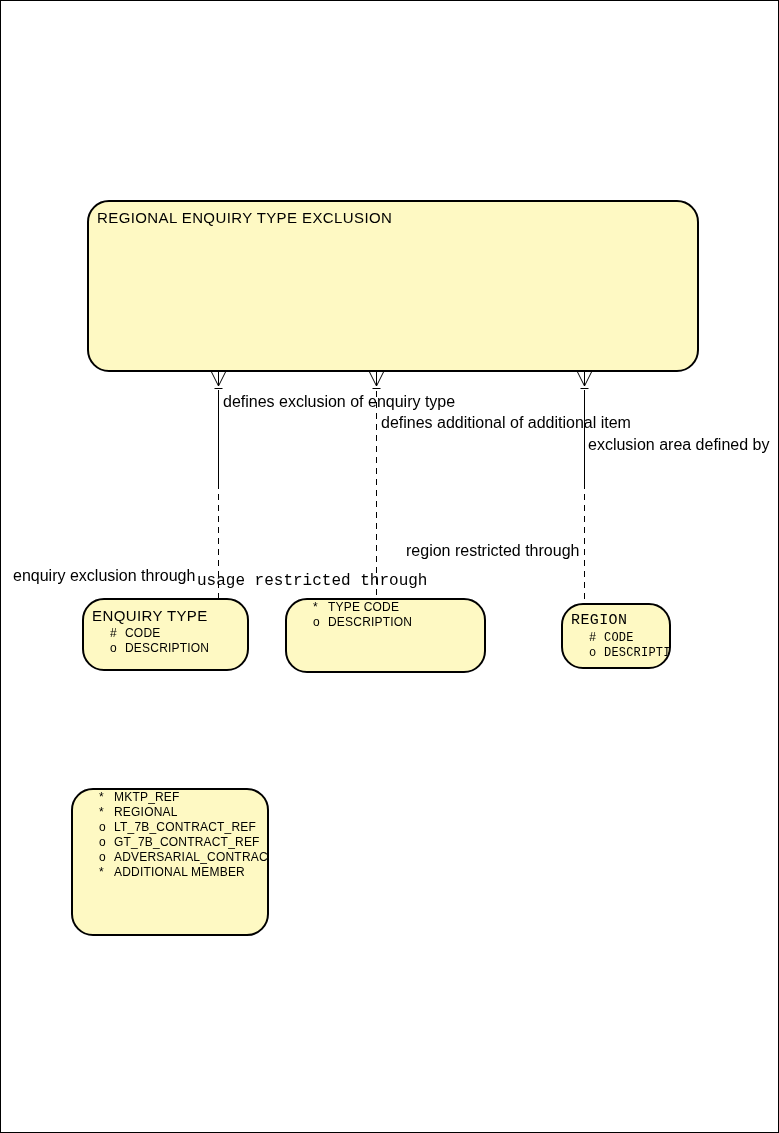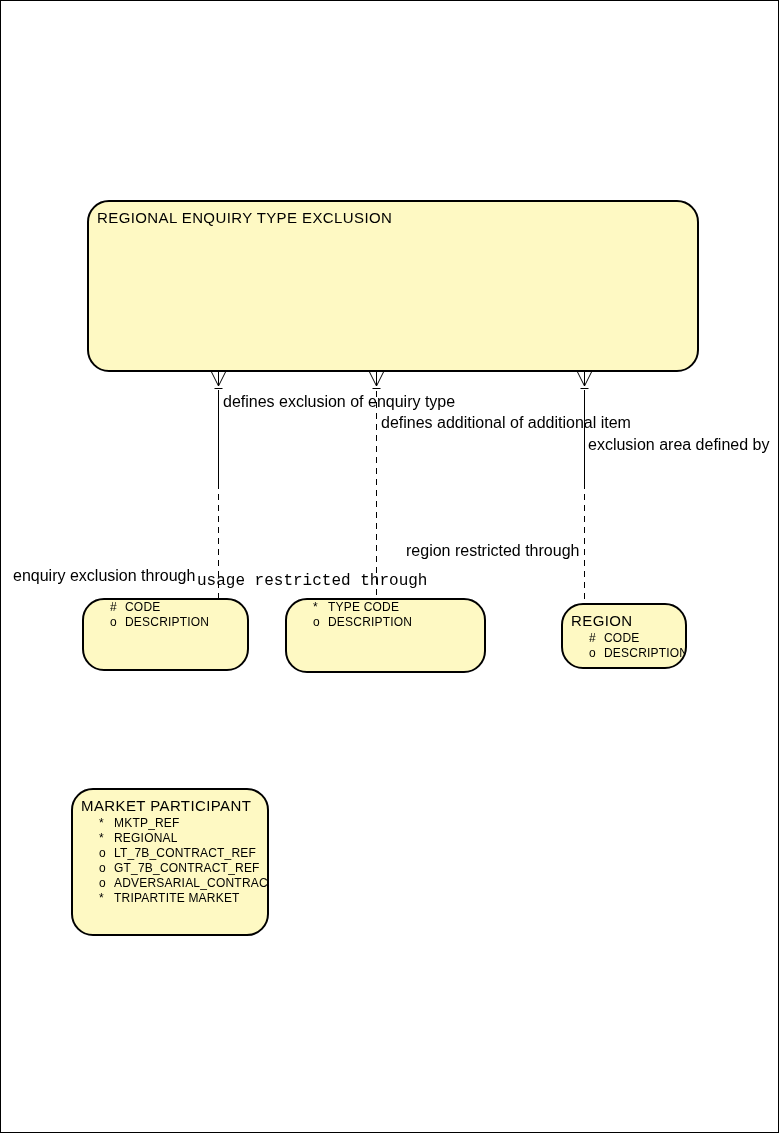--- a/index.html
+++ b/index.html
@@ -82,38 +82,38 @@
   </div>
 
   <div class="rel-label" style="left:222px; top:392px;">defines exclusion of enquiry type</div>
   <div class="rel-label" style="left:380px; top:413px;">defines additional of additional item</div>
   <div class="rel-label" style="left:587px; top:435px;">exclusion area defined by</div>
   <div class="rel-label" style="left:196px; top:571px;font-family:Liberation Mono, monospace;">usage restricted through</div>
   <div class="rel-label" style="left:405px; top:541px;">region restricted through</div>
   <div class="rel-label" style="left:12px; top:566px;">enquiry exclusion through</div>
 
   <div class="entity" style="left:81px; top:597px; width:167px; height:73px;">
+    <div class="entity-title">ENQUIRY TYPE</div>
     <div class="attr-row"><span class="attr-marker">#</span><span>CODE</span></div>
     <div class="attr-row"><span class="attr-marker">o</span><span>DESCRIPTION</span></div>
   </div>
 
   <div class="entity" style="left:284px; top:597px; width:201px; height:75px;">
     <div class="attr-row"><span class="attr-marker">*</span><span>TYPE CODE</span></div>
     <div class="attr-row"><span class="attr-marker">o</span><span>DESCRIPTION</span></div>
   </div>
 
-  <div class="entity" style="left:560px; top:602px; width:126px; height:66px;">
+  <div class="entity" style="left:560px; top:602px; width:110px; height:66px;font-family:Liberation Mono, monospace;">
     <div class="entity-title">REGION</div>
     <div class="attr-row"><span class="attr-marker">#</span><span>CODE</span></div>
     <div class="attr-row"><span class="attr-marker">o</span><span>DESCRIPTION</span></div>
   </div>
 
   <div class="entity" style="left:70px; top:787px; width:198px; height:148px;">
-    <div class="entity-title">MARKET PARTICIPANT</div>
     <div class="attr-row"><span class="attr-marker">*</span><span>MKTP_REF</span></div>
     <div class="attr-row"><span class="attr-marker">*</span><span>REGIONAL</span></div>
     <div class="attr-row"><span class="attr-marker">o</span><span>LT_7B_CONTRACT_REF</span></div>
     <div class="attr-row"><span class="attr-marker">o</span><span>GT_7B_CONTRACT_REF</span></div>
     <div class="attr-row"><span class="attr-marker">o</span><span>ADVERSARIAL_CONTRACT_REF</span></div>
-    <div class="attr-row"><span class="attr-marker">*</span><span>TRIPARTITE MARKET</span></div>
+    <div class="attr-row"><span class="attr-marker">*</span><span>ADDITIONAL MEMBER</span></div>
   </div>
 
 </div>
 
 </body></html>

